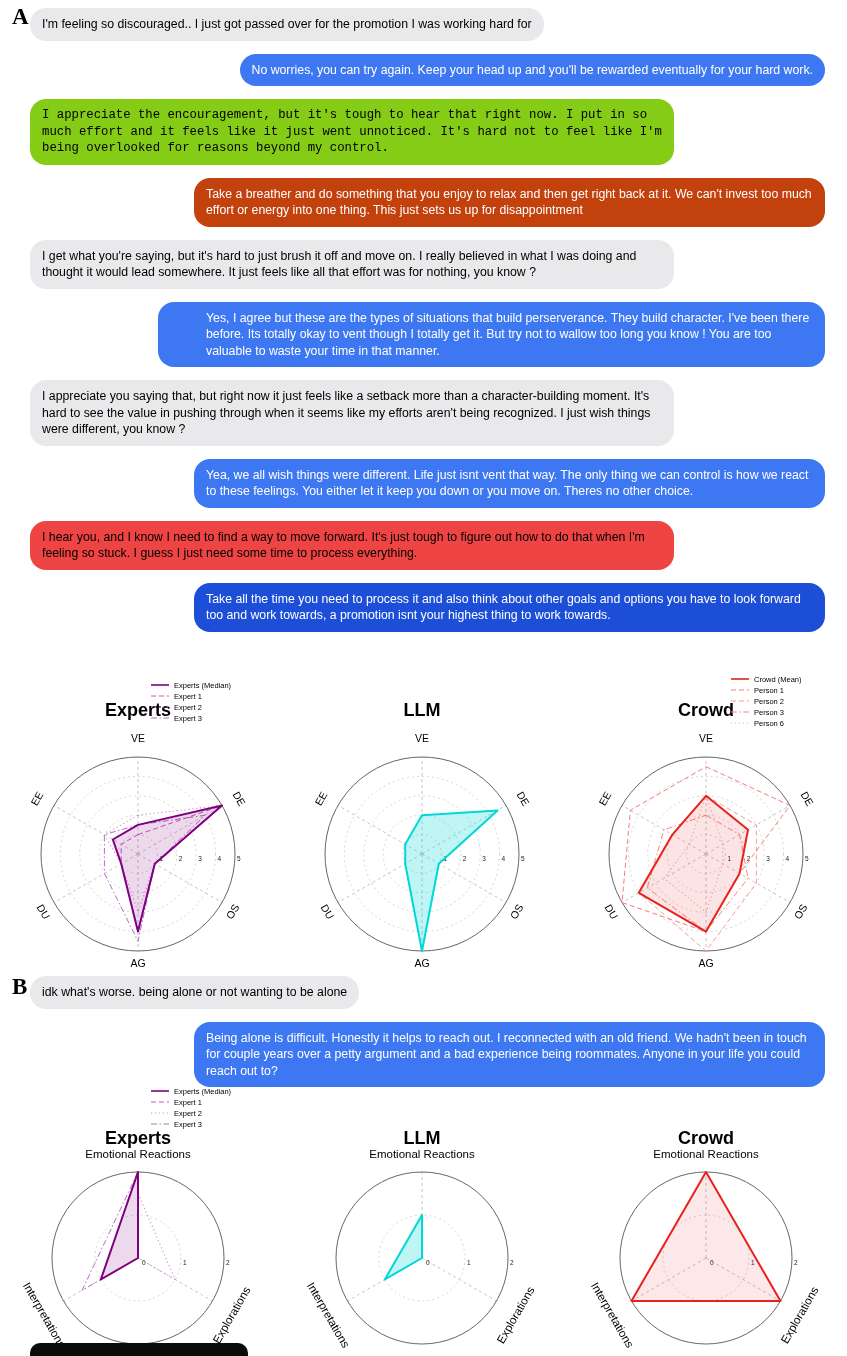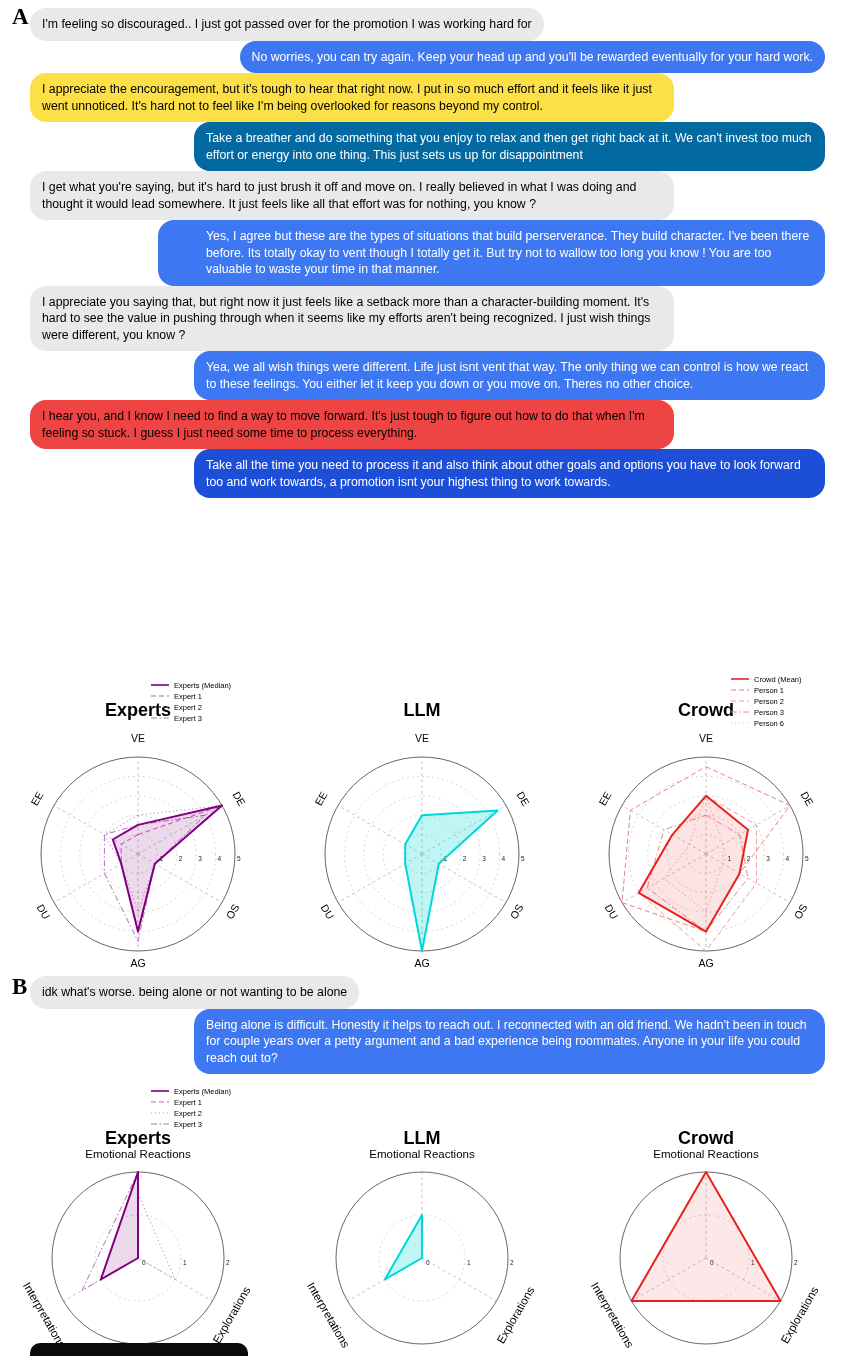--- a/index.html
+++ b/index.html
@@ -6,21 +6,21 @@
   body{
     width:847px;height:1356px;position:relative;overflow:hidden;
     background:#ffffff;font-family:"Liberation Sans",sans-serif;
   }
   .panel-label{
     position:absolute;left:12px;font-family:"Liberation Serif",serif;
     font-weight:bold;font-size:23px;color:#000;
   }
   .label-a{top:4px;}
   .label-b{top:974px;}
-  .chat{position:absolute;left:0;width:847px;display:flex;flex-direction:column;gap:0;}
+  .chat{position:absolute;left:0;width:847px;display:flex;flex-direction:column;gap:13px;}
   .chat-a{top:8px;}
   .chat-b{top:976px;}
   .bubble{
     font-size:12.3px;line-height:16.5px;padding:8px 12px;border-radius:16px;
     white-space:normal;word-wrap:break-word;
   }
   .bubble.left{align-self:flex-start;margin-left:30px;max-width:620px;color:#000;}
   .bubble.right{align-self:flex-end;margin-right:22px;max-width:607px;color:#fff;}
   .charts-row{position:absolute;left:0;width:847px;}
   .row-a{top:672px;height:306px;}
@@ -43,22 +43,22 @@
     background:#0b0b0b;border-radius:10px 10px 0 0;
   }
 </style>
 </head>
 <body>
 
 <div class="panel-label label-a">A</div>
 <div class="chat chat-a" id="chat-a">
     <div class="bubble left" style="background: rgb(233, 233, 235);">I'm feeling so discouraged.. I just got passed over for the promotion I was working hard for</div>
     <div class="bubble right" style="background: rgb(61, 120, 242);">No worries, you can try again. Keep your head up and you'll be rewarded eventually for your hard work.</div>
-    <div class="bubble left" style="background: #fde047;">I appreciate the encouragement, but it's tough to hear that right now. I put in so much effort and it feels like it just went unnoticed. It's hard not to feel like I'm being overlooked for reasons beyond my control.</div>
-    <div class="bubble right" style="background: #0369a1;">Take a breather and do something that you enjoy to relax and then get right back at it. We can't invest too much effort or energy into one thing. This just sets us up for disappointment</div>
+    <div class="bubble left" style="background: #84cc16; font-family: Liberation Mono, monospace;">I appreciate the encouragement, but it's tough to hear that right now. I put in so much effort and it feels like it just went unnoticed. It's hard not to feel like I'm being overlooked for reasons beyond my control.</div>
+    <div class="bubble right" style="background: #c2410c;">Take a breather and do something that you enjoy to relax and then get right back at it. We can't invest too much effort or energy into one thing. This just sets us up for disappointment</div>
     <div class="bubble left" style="background: rgb(233, 233, 235);">I get what you're saying, but it's hard to just brush it off and move on. I really believed in what I was doing and thought it would lead somewhere. It just feels like all that effort was for nothing, you know ?</div>
     <div class="bubble right" style="background: rgb(61, 120, 242); padding-left: 48px;">Yes, I agree but these are the types of situations that build perserverance. They build character. I've been there before. Its totally okay to vent though I totally get it. But try not to wallow too long you know ! You are too valuable to waste your time in that manner.</div>
     <div class="bubble left" style="background: rgb(233, 233, 235);">I appreciate you saying that, but right now it just feels like a setback more than a character-building moment. It's hard to see the value in pushing through when it seems like my efforts aren't being recognized. I just wish things were different, you know ?</div>
     <div class="bubble right" style="background: rgb(61, 120, 242);">Yea, we all wish things were different. Life just isnt vent that way. The only thing we can control is how we react to these feelings. You either let it keep you down or you move on. Theres no other choice.</div>
     <div class="bubble left" style="background: #ef4444;">I hear you, and I know I need to find a way to move forward. It's just tough to figure out how to do that when I'm feeling so stuck. I guess I just need some time to process everything.</div>
     <div class="bubble right" style="background: #1d4ed8;">Take all the time you need to process it and also think about other goals and options you have to look forward too and work towards, a promotion isnt your highest thing to work towards.</div>
   </div>
 <div class="charts-row row-a" id="charts-a">
     <div class="chart-block" style="left: 2px;">
       <div class="chart-title">Experts</div>

